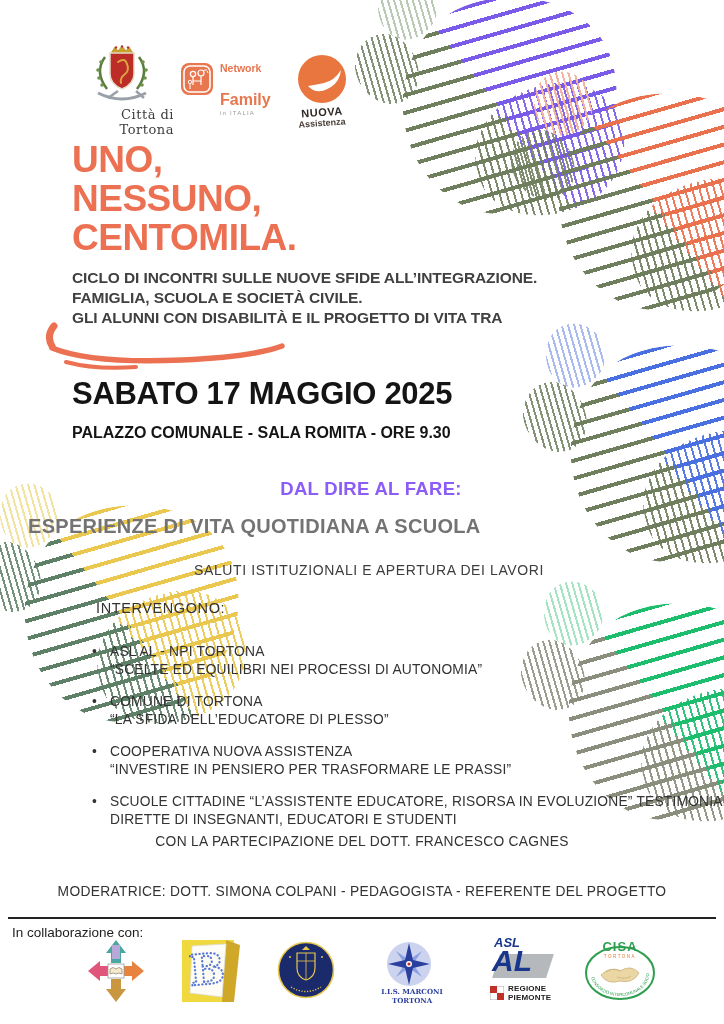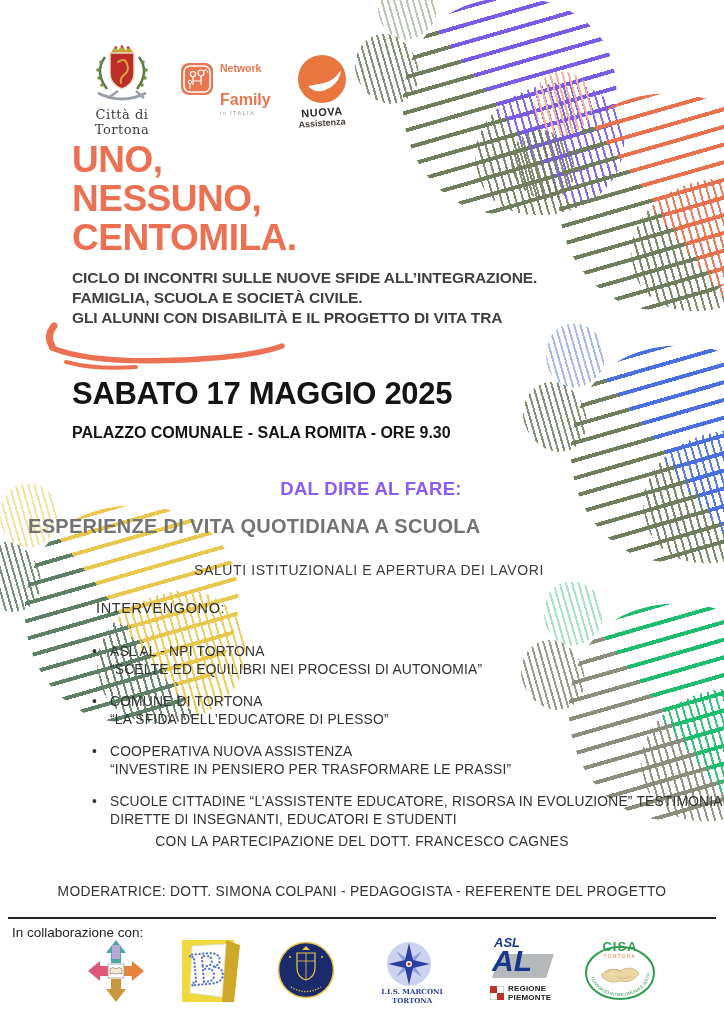--- a/index.html
+++ b/index.html
@@ -25,21 +25,21 @@
     border-radius:50% 50% 44% 56%/46% 54% 46% 54%;background:var(--c2);opacity:.85;
     -webkit-mask:repeating-linear-gradient(90deg,#000 0 2px,transparent 2px 6px);
     mask:repeating-linear-gradient(90deg,#000 0 2px,transparent 2px 6px);}
   .fp-0{left:366px;top:-52px;transform:rotate(-16deg);}
   .fp-1{left:522px;top:44px;transform:rotate(-16deg);}
   .fp-2{left:534px;top:296px;transform:rotate(-16deg);}
   .fp-3{left:-12px;top:456px;transform:rotate(-16deg);}
   .fp-4{left:532px;top:554px;transform:rotate(-16deg);}
   
   .crest{position:absolute;left:84px;top:44px;}
-  .crest-caption{position:absolute;left:70px;top:107px;width:104px;text-align:center;
+  .crest-caption{position:absolute;left:70px;top:107px;width:104px;text-align:right;
     font-family:"DejaVu Serif","Liberation Serif",serif;font-size:13px;color:#3d3d3d;letter-spacing:.5px;}
   .nf{position:absolute;left:181px;top:63px;display:flex;}
   .nf-sq{width:32px;height:32px;background:#e8764f;border-radius:8px;position:relative;flex:0 0 auto;}
   .nf-sq svg{position:absolute;left:0;top:0;}
   .nf-txt{margin-left:7px;line-height:1;}
   .nf-t1{font-size:10.5px;font-weight:700;color:#e8764f;}
   .nf-t2{font-size:16px;font-weight:800;color:#e8764f;margin-top:18px;}
   .nf-t3{font-size:6px;color:#9a9a9a;letter-spacing:1.2px;margin-top:2px;}
   .na{position:absolute;left:293px;top:55px;width:58px;text-align:center;}
   .na-circle{width:48px;height:48px;margin:0 auto;background:#e8763e;border-radius:50%;position:relative;}

